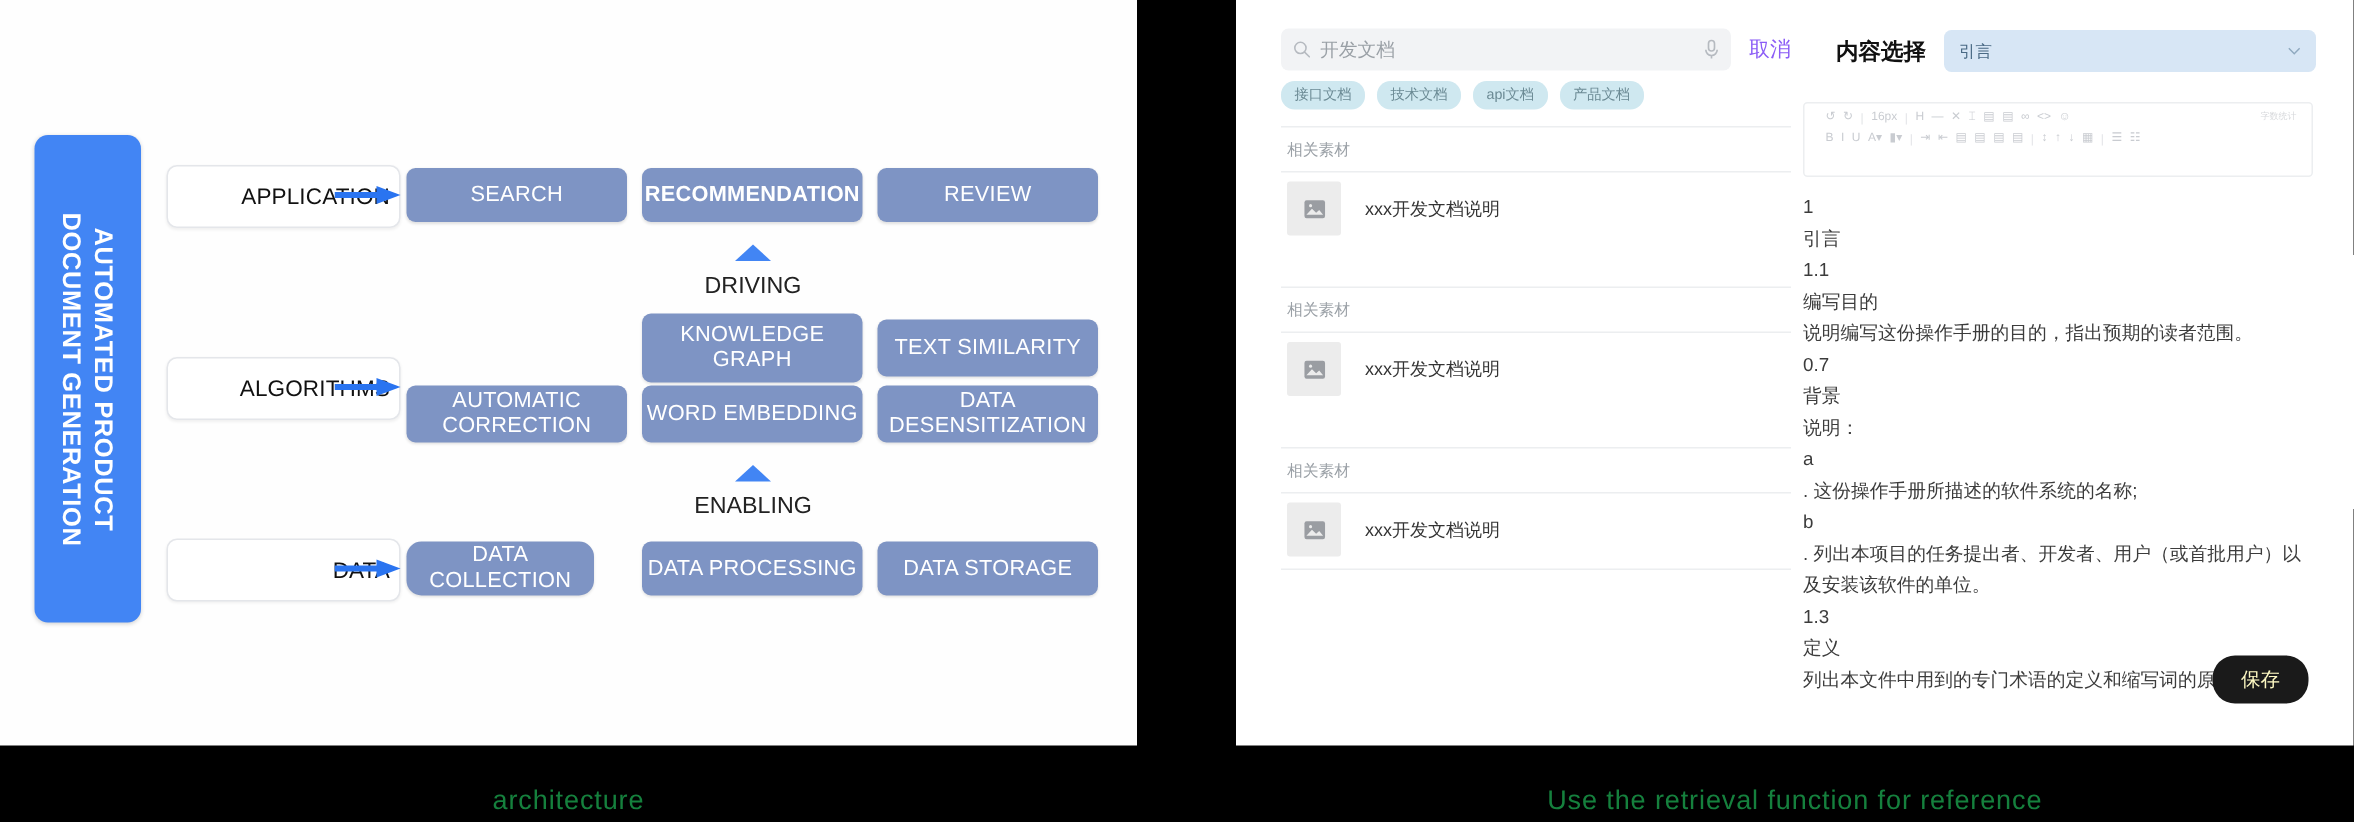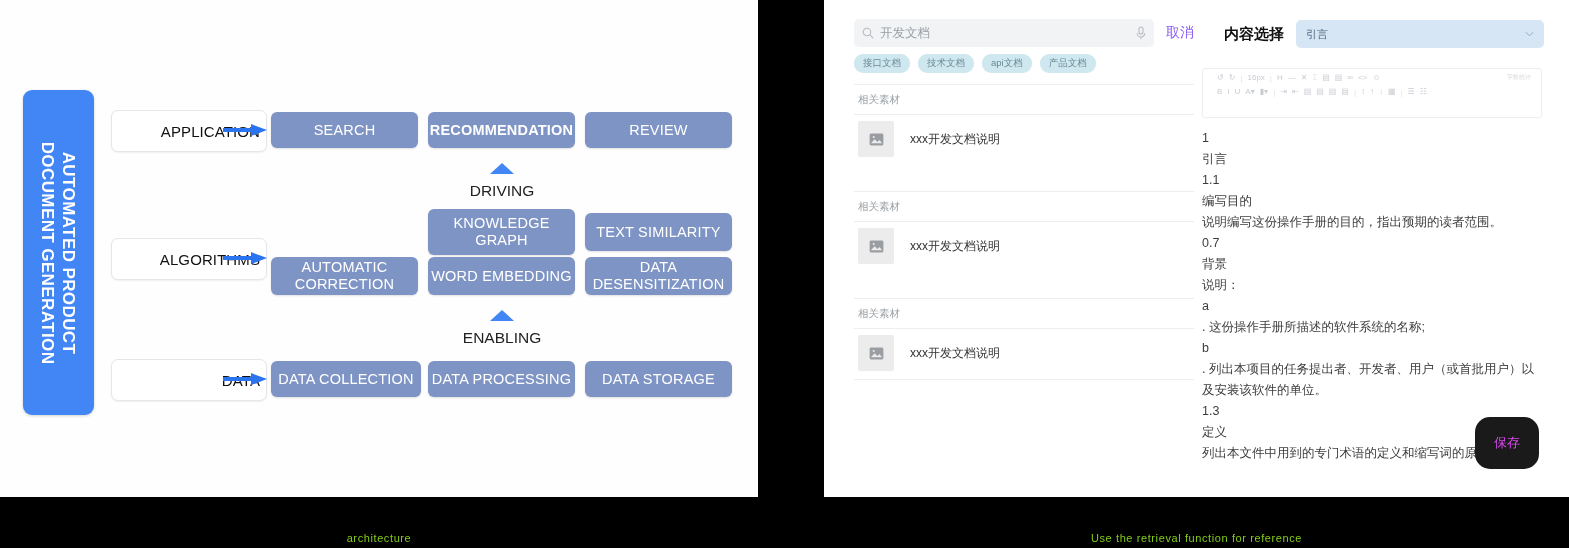--- a/index.html
+++ b/index.html
@@ -60,25 +60,25 @@
           border-radius:3px;box-sizing:border-box;}
   .tb-row{display:flex;align-items:center;gap:5px;padding:4px 14px;}
   .tb-ico{font-size:8px;color:#c9ccd1;line-height:10px;}
   .tb-sep{color:#e2e4e7;font-size:8px;}
   .tb-right{position:absolute;right:10px;top:4px;font-size:6px;color:#d7d9dc;}
 
   .doc{position:absolute;left:378px;top:128px;width:340px;font-size:12.5px;color:#3c3c3c;
        line-height:21px;}
   .doc p{margin:0;}
 
-  .save-btn{position:absolute;right:30px;bottom:28px;background:#1a1a1a;color:#d946ef;font-size:13px;
-            border-radius:15px;padding:17px 19px;}
+  .save-btn{position:absolute;right:30px;bottom:28px;background:#1a1a1a;color:#fef9c3;font-size:13px;
+            border-radius:15px;padding:7px 19px;}
 
   
-  .cap{position:absolute;bottom:4px;color:#84cc16;font-size:11px;letter-spacing:.6px;
+  .cap{position:absolute;bottom:4px;color:#15803d;font-size:18px;letter-spacing:.6px;
        text-align:center;}
   .cap-left{left:0;width:758px;}
   .cap-right{left:824px;width:745px;}
 </style>
 </head>
 <body>
 
 <div class="stage">
 
   <div class="left-panel">
@@ -140,21 +140,21 @@
     <div class="connector-text" style="left:432px;top:329px;">ENABLING</div>
 
     <div class="tier-label" style="left:111px;top:359px;width:148px;height:40px;">
       <span>DATA</span>
     </div>
     <svg class="arrow" style="left:223px;top:372px;" viewBox="0 0 46 14">
       <path d="M0 7 L30 7" stroke="#2a74f0" stroke-width="4"></path>
         <path d="M28 1 L44 7 L28 13 Z" fill="#2a74f0"></path>
     </svg>
 
-    <div class="cell" style="left:271px;top:361px;width:150px;height:36px;">
+    <div class="cell" style="left:271px;top:361px;width:125px;height:36px;border-radius:10px;">
       <span>DATA COLLECTION</span>
     </div>
     <div class="cell" style="left:428px;top:361px;width:147px;height:36px;">
       <span>DATA PROCESSING</span>
     </div>
     <div class="cell" style="left:585px;top:361px;width:147px;height:36px;">
       <span>DATA STORAGE</span>
     </div>
   </div>
 

